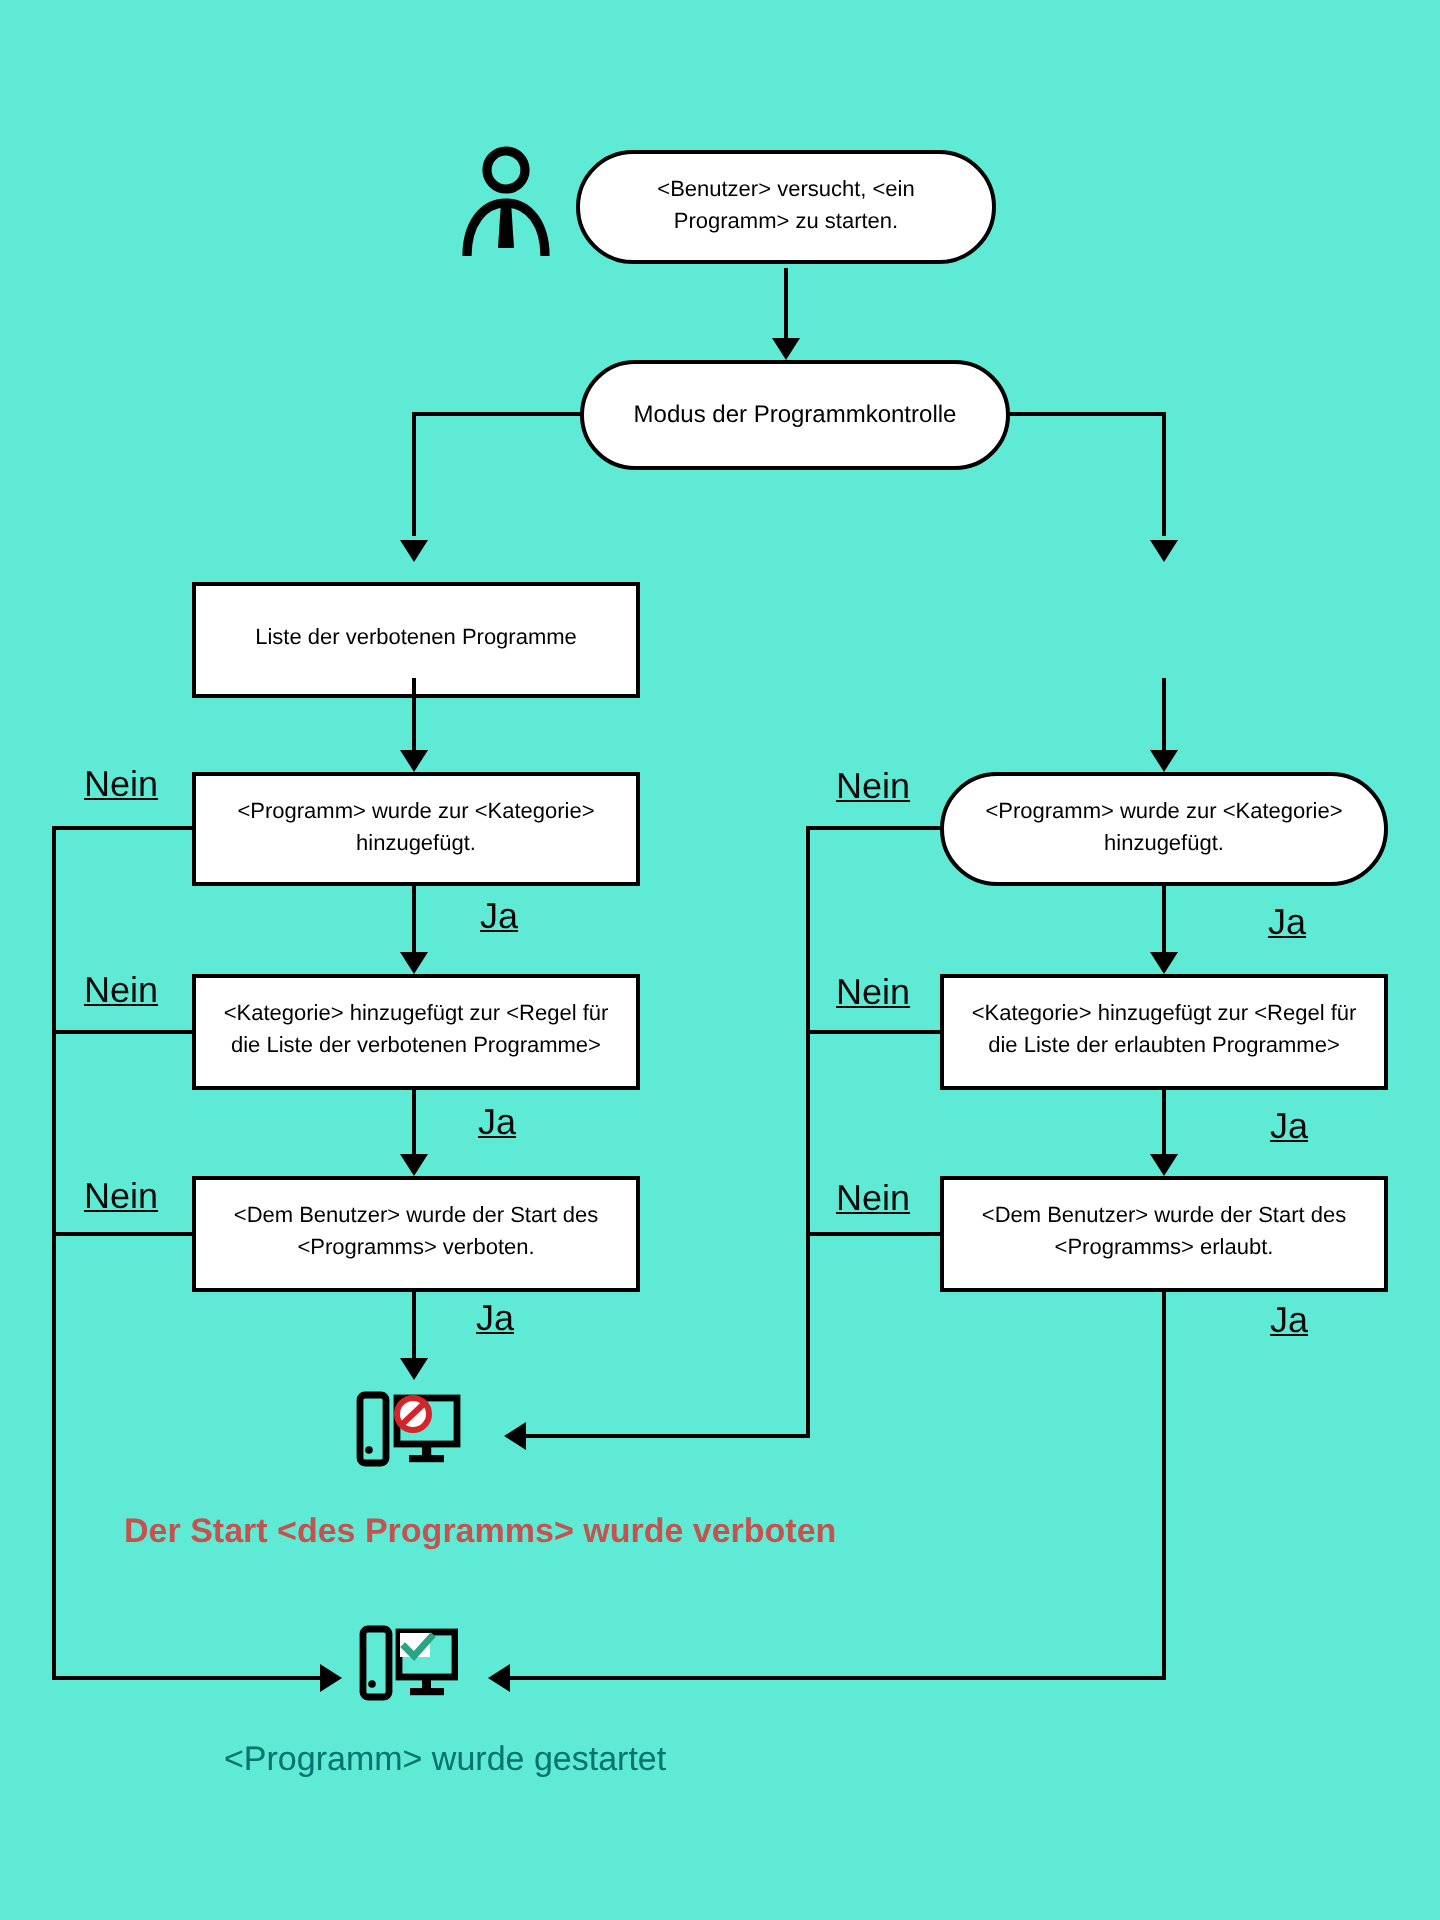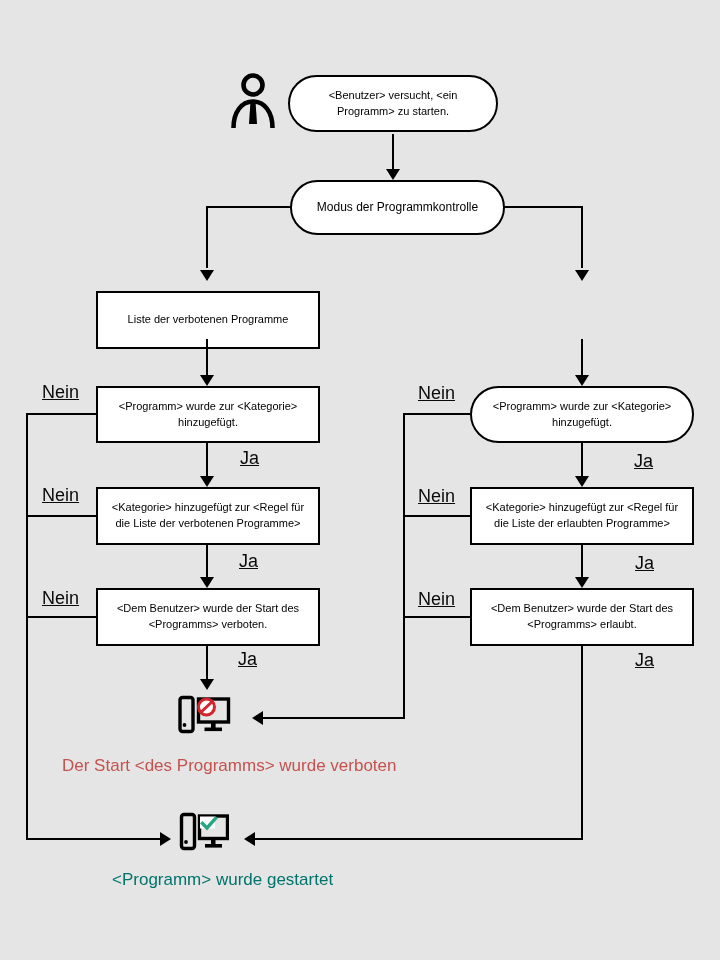--- a/index.html
+++ b/index.html
@@ -1,17 +1,17 @@
 <!DOCTYPE html>
 <html><head>
 <meta charset="utf-8">
 <style>
   html,body{margin:0;padding:0;background:#fff;}
   .canvas{
-    position:relative;width:720px;height:960px;background:#e5e5e5;overflow:hidden;
+    position:relative;width:720px;height:960px;background:#5eead4;overflow:hidden;
     font-family:"Liberation Sans", sans-serif;color:#000;
   }
   .box{
     position:absolute;border:2px solid #000;background:#fff;box-sizing:border-box;
     display:flex;align-items:center;justify-content:center;text-align:center;
     font-size:11px;line-height:1.45;white-space:pre-line;padding:0 8px;
   }
   .stadium{border-radius:30px;}
   .ln{position:absolute;background:#000;}
   .tri{position:absolute;width:0;height:0;}
@@ -124,21 +124,21 @@
   <svg style="left:177px;top:694px;" width="54" height="48" viewBox="0 0 54 48">
     <rect x="3" y="3.5" width="13" height="34" rx="2.5" fill="none" stroke="#000" stroke-width="3.4"></rect>
     <circle cx="7.5" cy="31" r="1.9" fill="#000"></circle>
     <rect x="21.5" y="5" width="30" height="23" fill="none" stroke="#000" stroke-width="3.4"></rect>
     <rect x="34" y="28" width="4.6" height="6" fill="#000"></rect>
     <rect x="27.5" y="33.5" width="17.5" height="3.6" fill="#000"></rect>
     <circle cx="29.5" cy="13" r="8" fill="#fff" stroke="#d2262c" stroke-width="3"></circle>
     <line x1="24.2" y1="18" x2="34.8" y2="8" stroke="#d2262c" stroke-width="3"></line>
   </svg>
 
-  <div class="out-red" style="left:62px;top:756px;">Der Start &lt;des Programms&gt; wurde verboten</div>
+  <div class="out-red" style="left:62px;top:756px;font-weight:bold;">Der Start &lt;des Programms&gt; wurde verboten</div>
 
   <svg style="left:179px;top:812px;" width="50" height="46" viewBox="0 0 50 46">
     <rect x="2.5" y="2.5" width="13" height="34" rx="2.5" fill="none" stroke="#000" stroke-width="3.4"></rect>
     <circle cx="7" cy="30" r="1.9" fill="#000"></circle>
     <rect x="20.5" y="4" width="28" height="22.5" fill="none" stroke="#000" stroke-width="3.4"></rect>
     <rect x="32" y="26.5" width="4.5" height="6" fill="#000"></rect>
     <rect x="26" y="32" width="17" height="3.6" fill="#000"></rect>
     <rect x="21" y="4.5" width="15" height="12" fill="#fff"></rect>
     <path d="M23.5 11.5 L28 16 L36.5 6.5" fill="none" stroke="#29a583" stroke-width="3.4" stroke-linecap="square"></path>
   </svg>

